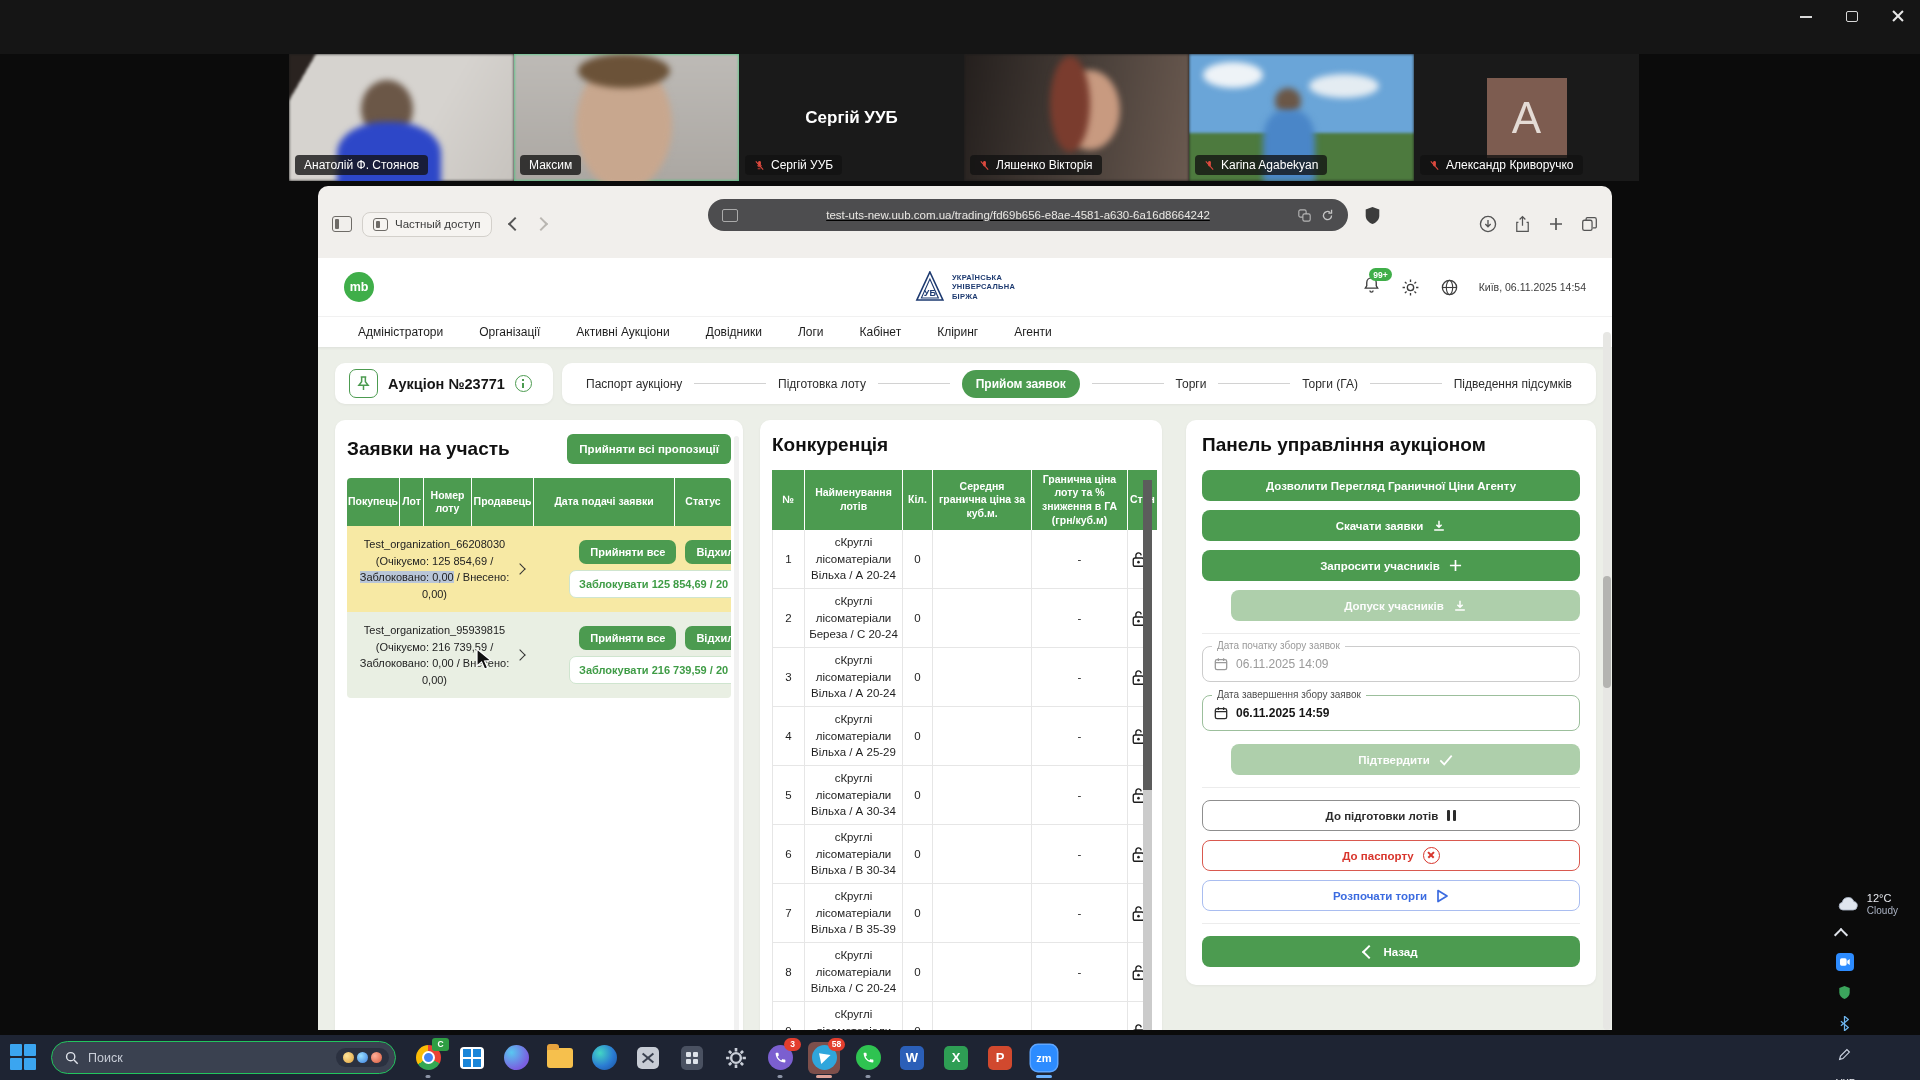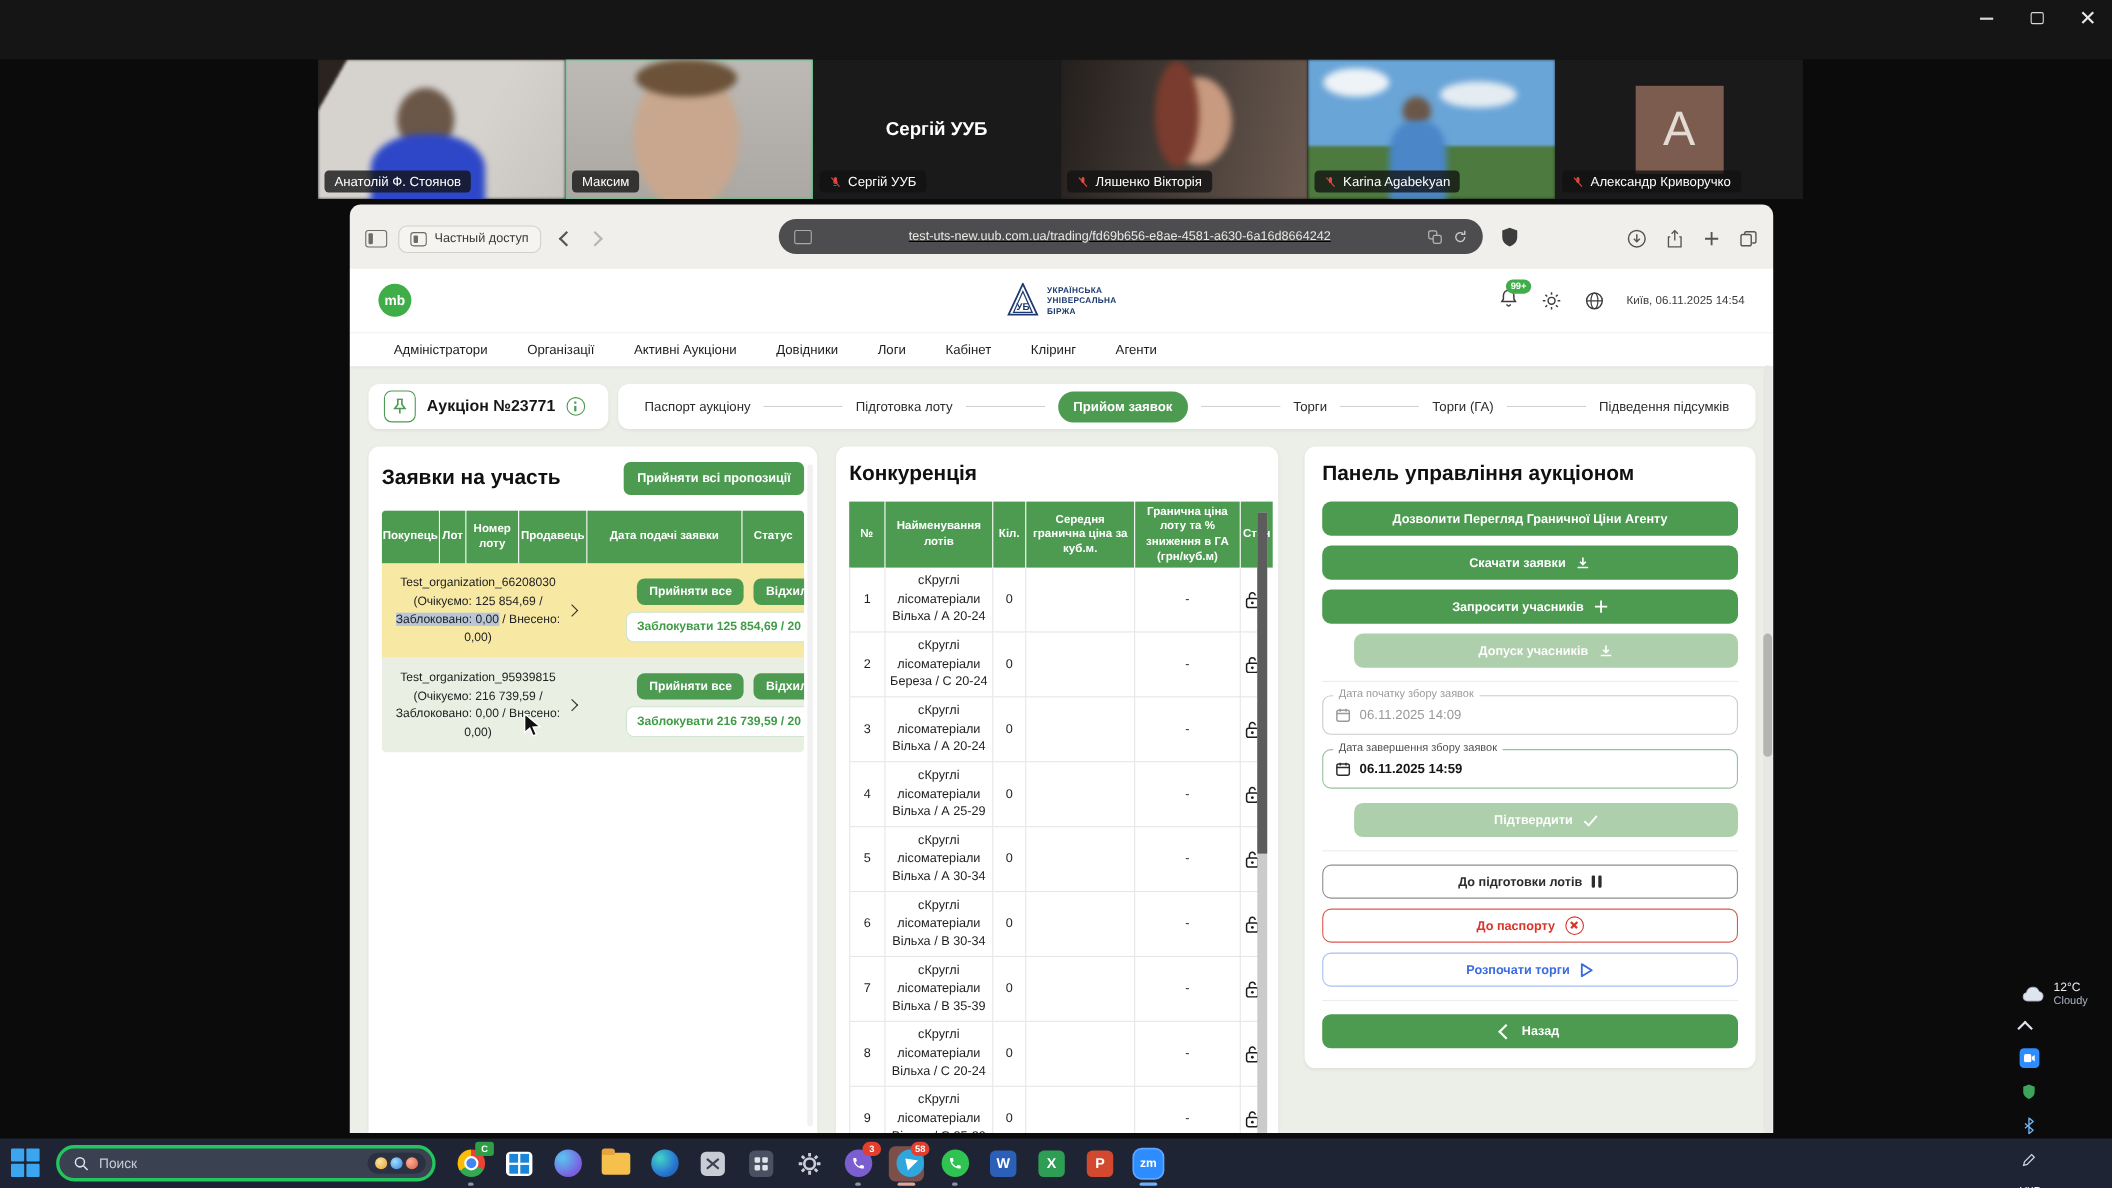--- a/index.html
+++ b/index.html
@@ -28,21 +28,21 @@
     padding:3px 9px;border-radius:4px;display:flex;align-items:center;gap:6px;white-space:nowrap;z-index:3;}
   .big-name{position:absolute;inset:0;display:flex;align-items:center;justify-content:center;
     color:#fff;font-weight:bold;font-size:17px;}
   .avatar-sq{position:absolute;left:50%;top:50%;transform:translate(-50%,-50%);width:80px;height:80px;
     background:#7d5c50;display:flex;align-items:center;justify-content:center;color:#e4dbd5;font-size:44px;}
   .green-dot{position:absolute;left:1597px;top:190px;width:7px;height:7px;border-radius:50%;background:#37c53f;}
 
   
   .browser{position:absolute;left:318px;top:186px;width:1294px;height:844px;background:#f1efec;
     border-radius:10px 10px 0 0;overflow:hidden;}
-  .btoolbar{height:58px;display:flex;align-items:center;padding:4px 14px 0 14px;gap:10px;position:relative;box-sizing:border-box;}
+  .btoolbar{height:72px;display:flex;align-items:center;padding:4px 14px 0 14px;gap:10px;position:relative;box-sizing:border-box;}
   .sb-icon{width:18px;height:14px;border:1.6px solid #6e6b67;border-radius:3px;position:relative;}
   .sb-icon::after{content:"";position:absolute;left:2px;top:2px;bottom:2px;width:4px;background:#6e6b67;border-radius:1px;}
   .chipbtn{border:1px solid #d3d0cb;border-radius:8px;padding:5px 10px;font-size:11.5px;color:#3a3a3a;
     display:flex;align-items:center;gap:7px;background:#f6f4f1;}
   .chev{width:8px;height:8px;border-left:2px solid #555;border-bottom:2px solid #555;transform:rotate(45deg);}
   .chev.fwd{border-color:#b9b6b1;transform:rotate(225deg);}
   .url-pill{position:absolute;left:390px;top:13px;width:640px;height:32px;background:#4d4d4f;border-radius:17px;
     display:flex;align-items:center;padding:0 14px;gap:10px;box-sizing:border-box;text-decoration:underline;}
   .url-text{flex:1;text-align:center;color:#e9e7e3;font-size:11.5px;white-space:nowrap;overflow:hidden;}
   .mini-ico{width:14px;height:11px;border:1.4px solid #aaa;border-radius:2px;flex:none;}
@@ -141,21 +141,21 @@
   .page-scroll-thumb{position:absolute;right:0;top:244px;width:8px;height:112px;background:#b4b4b1;border-radius:4px;}
 
   
   .cursor{position:absolute;left:475px;top:648px;z-index:50;}
 
   
   .taskbar{position:absolute;left:0;top:1035px;width:1920px;height:45px;background:#1e2433;display:flex;
     align-items:center;padding:0 10px;box-sizing:border-box;color:#e8eaf0;}
   .start{width:27px;height:27px;display:grid;grid-template-columns:12px 12px;grid-template-rows:12px 12px;gap:2px;flex:none;}
   .start i{background:#3ba5f0;border-radius:1px;}
-  .search-pill{width:345px;height:33px;background:#3a4150;border:3px solid #22c55e;border-radius:17px;margin-left:14px;
+  .search-pill{width:345px;height:33px;background:#3a4150;border:1px solid #22c55e;border-radius:17px;margin-left:14px;
     display:flex;align-items:center;padding:0 6px 0 13px;gap:9px;font-size:12.5px;color:#c8cdd7;box-sizing:border-box;}
   .decor{margin-left:auto;display:flex;gap:3px;align-items:center;background:#2b3140;border-radius:13px;padding:4px 7px;}
   .decor i{width:11px;height:11px;border-radius:50%;}
   .task-icons{display:flex;align-items:center;gap:12px;margin-left:16px;}
   .ticon{width:32px;height:32px;position:relative;display:flex;align-items:center;justify-content:center;border-radius:6px;flex:none;}
   .runner::after{content:"";position:absolute;left:50%;bottom:-4px;transform:translateX(-50%);width:5px;height:3px;border-radius:2px;background:#8b93a5;}
   .chrome-c{width:25px;height:25px;border-radius:50%;background:conic-gradient(#ea4335 0 33%,#34a853 0 66%,#fbbc05 0 100%);position:relative;}
   .chrome-c::after{content:"";position:absolute;left:6px;top:6px;width:13px;height:13px;background:#4285f4;border:2.5px solid #fff;border-radius:50%;box-sizing:border-box;}
   .tbadge{position:absolute;top:-4px;right:-5px;background:#e33e2e;color:#fff;font-size:8.5px;font-weight:bold;
     min-width:13px;height:13px;border-radius:7px;display:flex;align-items:center;justify-content:center;padding:0 2px;z-index:5;}
@@ -165,21 +165,21 @@
   .copilot{width:25px;height:25px;border-radius:50%;background:radial-gradient(circle at 30% 30%,#59c7f0,#7a5fe0 70%);}
   .folder{width:26px;height:20px;background:#f6c04d;border-radius:3px;position:relative;}
   .folder::before{content:"";position:absolute;left:0;top:-4px;width:12px;height:6px;background:#e8a33d;border-radius:3px 3px 0 0;}
   .edge-i{width:25px;height:25px;border-radius:50%;background:radial-gradient(circle at 32% 32%,#43d6c5,#2b7cd3 55%,#1a4f9c);}
   .snip{width:22px;height:22px;background:#c7ccd5;border-radius:5px;position:relative;}
   .snip::before,.snip::after{content:"";position:absolute;left:4px;top:10px;width:14px;height:2px;background:#3a4150;}
   .snip::before{transform:rotate(40deg);} .snip::after{transform:rotate(-40deg);}
   .calc{width:22px;height:24px;background:#4a5161;border-radius:5px;display:grid;grid-template-columns:5px 5px;grid-template-rows:5px 5px;gap:2px;place-content:center;}
   .calc i{background:#dfe3ea;border-radius:1px;}
   .viber{width:25px;height:25px;border-radius:50%;background:#7b5fd0;display:flex;align-items:center;justify-content:center;}
-  .tg-wrap{background:#7d4f4b;justify-content:flex-end;}
+  .tg-wrap{background:#7d4f4b;}
   .tg-wrap::after{content:"";position:absolute;left:50%;bottom:-4px;transform:translateX(-50%);width:16px;height:3px;border-radius:2px;background:#e0a49a;}
   .tg{width:25px;height:25px;border-radius:50%;background:#2fa6dc;display:flex;align-items:center;justify-content:center;}
   .plane{width:0;height:0;border-left:11px solid #fff;border-top:4px solid transparent;border-bottom:7px solid transparent;transform:rotate(-12deg);margin-left:3px;}
   .wa{width:25px;height:25px;border-radius:50%;background:#2fc351;display:flex;align-items:center;justify-content:center;}
   .office{width:24px;height:24px;border-radius:5px;color:#fff;font-weight:bold;font-size:13px;display:flex;align-items:center;justify-content:center;}
   .word{background:#2b5fb8;} .excel{background:#2e9e54;} .ppt{background:#d1492e;}
   .zoom-i{width:26px;height:26px;border-radius:7px;background:#2d8cff;color:#fff;font-weight:bold;font-size:11px;
     display:flex;align-items:center;justify-content:center;box-shadow:0 0 0 1.5px #5fa6ff;}
   .zoom-wrap::after{content:"";position:absolute;left:50%;bottom:-4px;transform:translateX(-50%);width:16px;height:3px;border-radius:2px;background:#6cb2ff;}
   .tb-right{margin-left:auto;display:flex;align-items:flex-start;gap:13px;padding-right:4px;flex-direction:column;}

